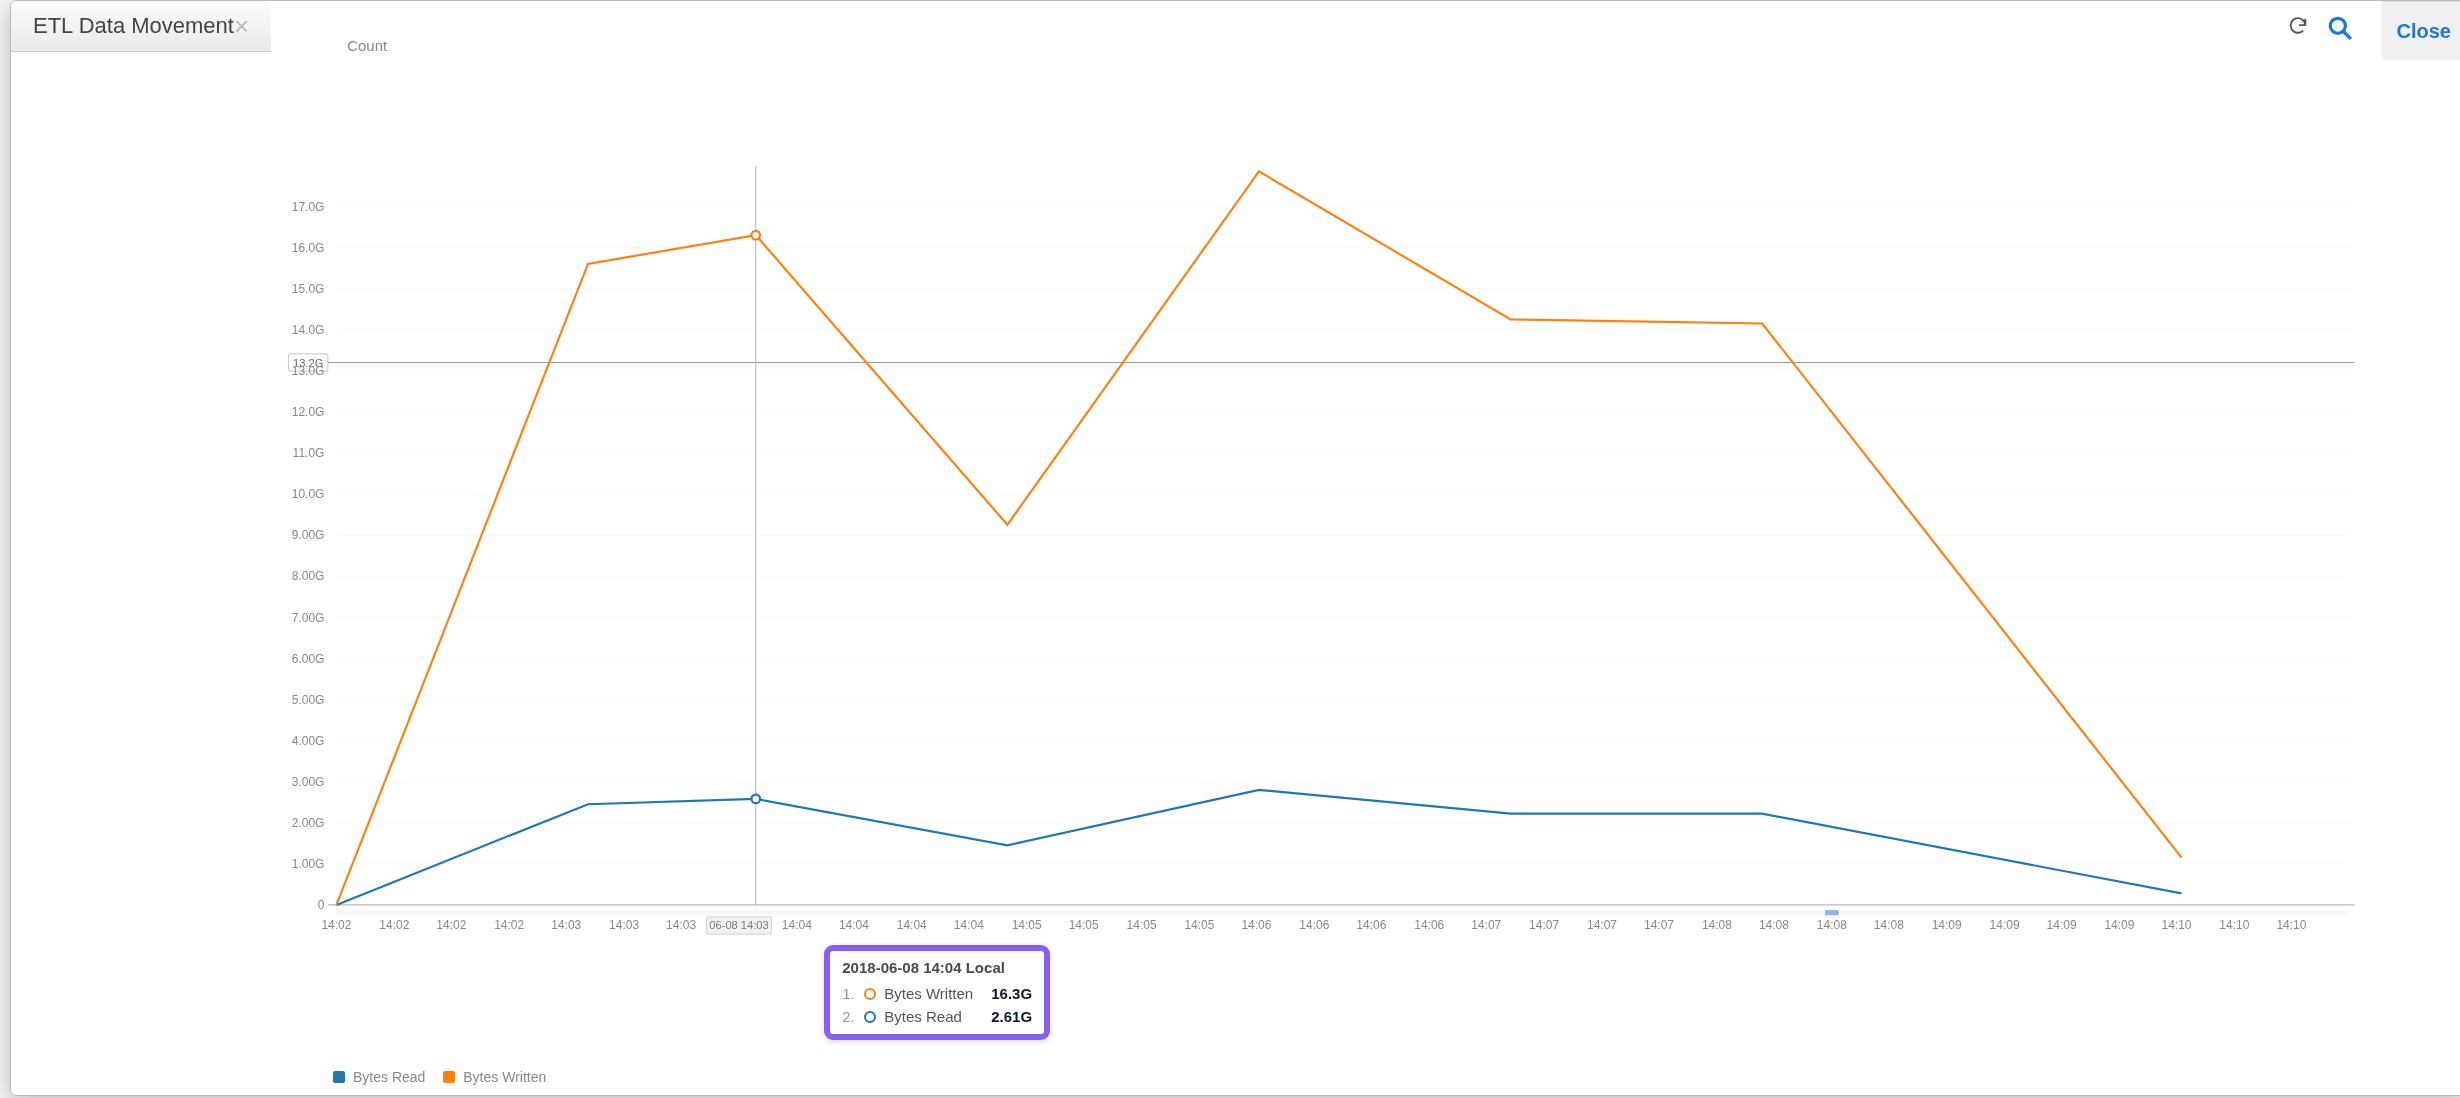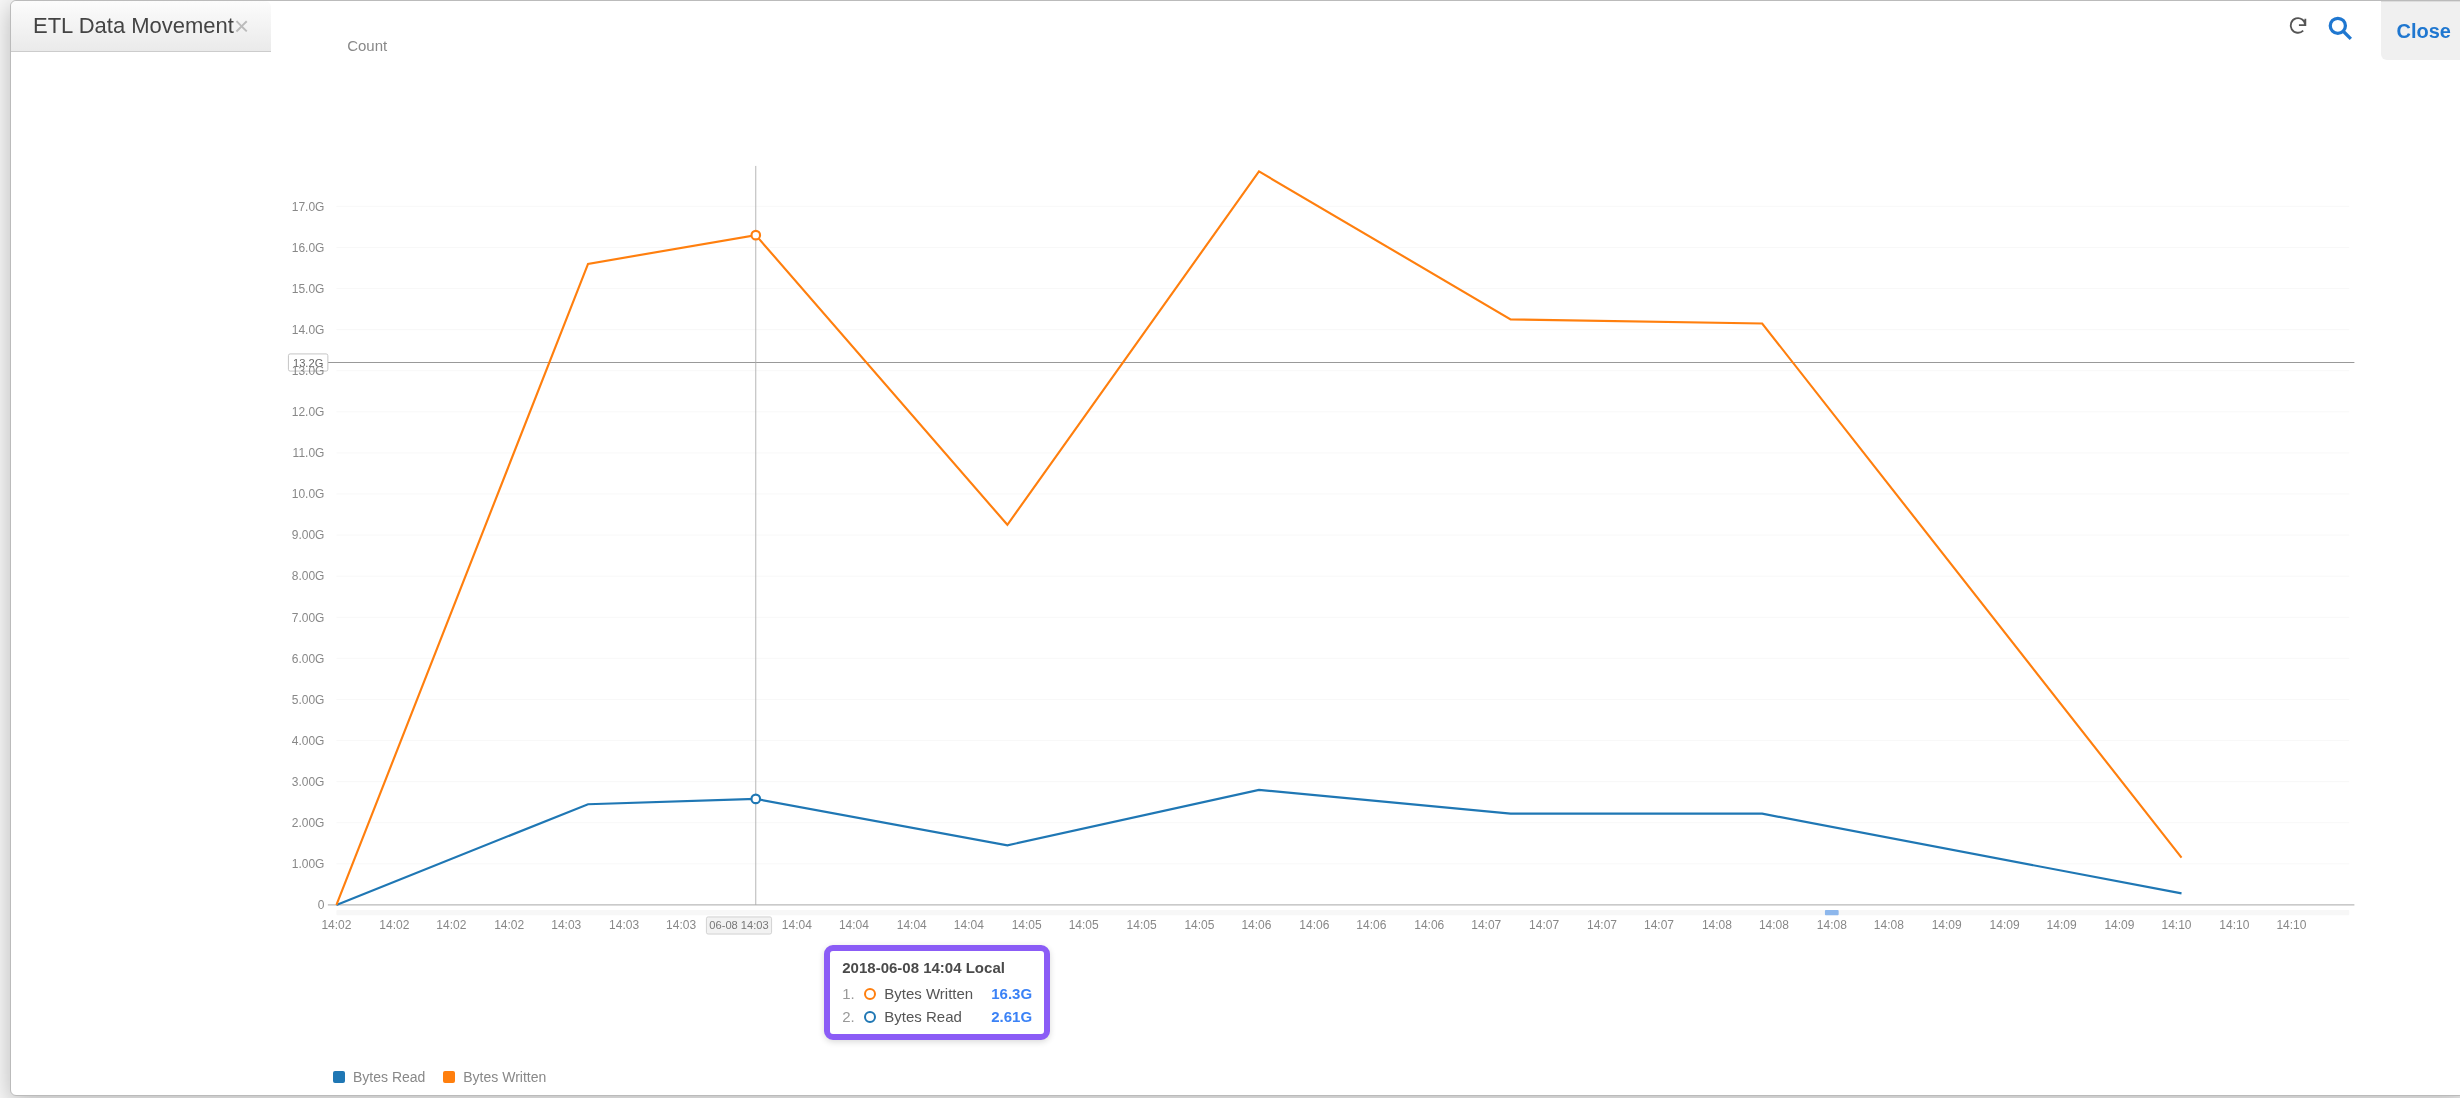--- a/index.html
+++ b/index.html
@@ -131,21 +131,21 @@
   }
   .tooltip .tt-row .idx { color: #999; width: 14px; }
   .tooltip .tt-row .dot {
     width: 12px; height: 12px;
     border-radius: 50%;
     border: 2px solid;
     background: #fff;
     box-sizing: border-box;
   }
   .tooltip .tt-row .name { flex: 1; }
-  .tooltip .tt-row .val { font-weight: 700; color: #3b82f6; margin-left: 10px;}
+  .tooltip .tt-row .val { font-weight: 700; color: #0f172a; margin-left: 10px;}
 
   .modal-footer {
     height: 58px;
     background: #f0f0f0;
     border-top: 1px solid #ddd;
     border-radius: 0 0 6px 6px;
     display: flex;
     align-items: center;
     justify-content: flex-end;
     padding: 0 16px;

